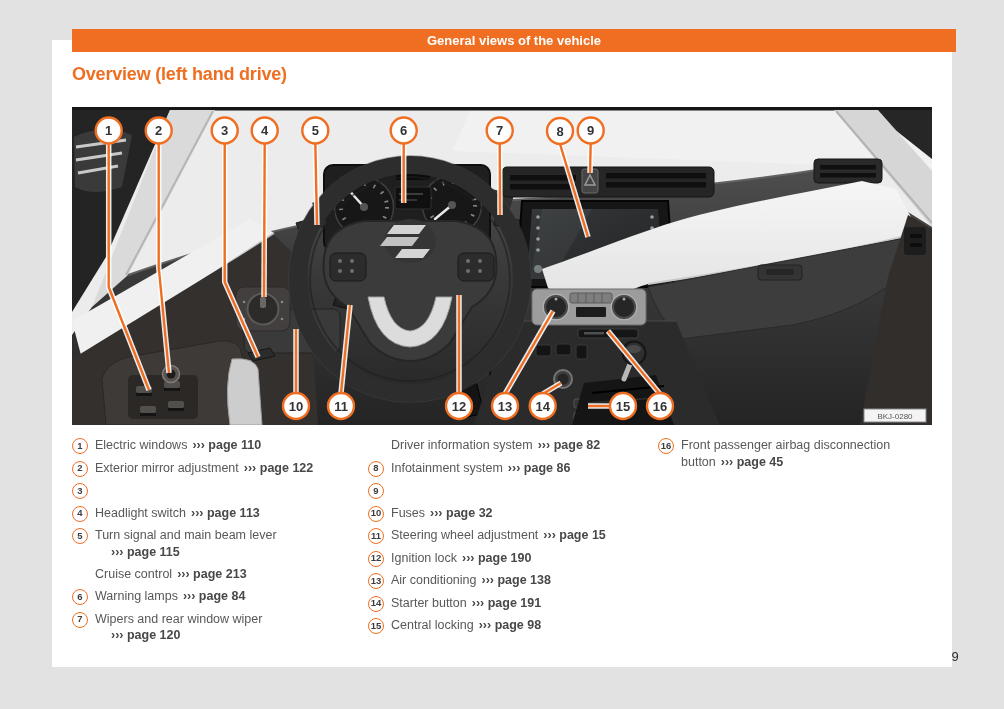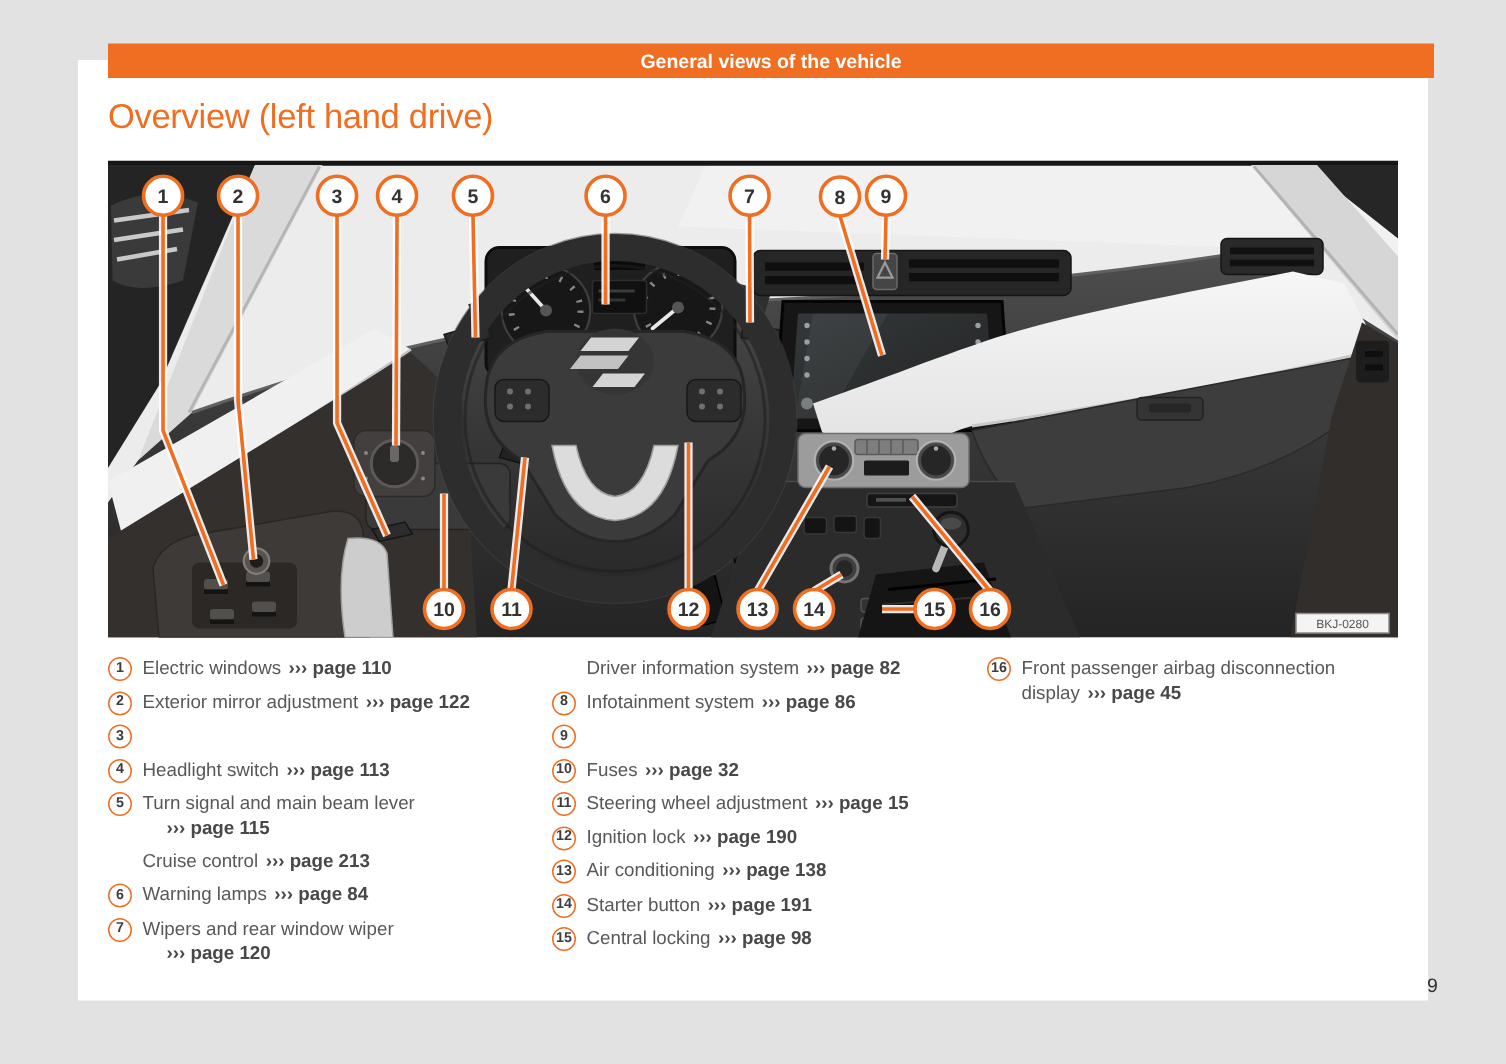--- a/index.html
+++ b/index.html
@@ -9,21 +9,21 @@
     font-family:"Liberation Sans",sans-serif;
   }
   .sheet{position:absolute;left:52px;top:40px;width:900px;height:627px;background:#ffffff;}
   .band{
     position:absolute;left:72px;top:29px;width:884px;height:23px;z-index:5;
     background:#ef6e21;color:#ffffff;font-size:13px;font-weight:bold;
     text-align:center;line-height:23px;
   }
   .title{
     position:absolute;left:72px;top:64px;z-index:5;
-    color:#ef6e21;font-size:23px;font-weight:normal;letter-spacing:-0.2px;
+    color:#ef6e21;font-size:18px;font-weight:bold;letter-spacing:-0.2px;
   }
   .fig{position:absolute;left:72px;top:107px;width:860px;height:318px;z-index:4;}
   .legend{position:absolute;left:0;top:437px;width:1004px;z-index:5;
     font-size:12.5px;color:#58585a;}
   .col{position:absolute;top:0;}
   .c1{left:72px;width:300px}
   .c2{left:368px;width:290px}
   .c3{left:658px;width:290px}
   .lrow{display:flex;margin-bottom:5.5px;line-height:16.6px;}
   .lnum{
@@ -497,18 +497,18 @@
         </span>
       <div class="ltxt"><span>Central locking</span><b class="ref">››› page 98</b></div>
     </div>
   </div>
 
   <div class="col c3">
     <div class="lrow">
       <span class="lnum">
           <span>16</span>
         </span>
-      <div class="ltxt"><span>Front passenger airbag disconnection</span><br><span>display</span><b class="ref">››› page 45</b></div>
+      <div class="ltxt"><span>Front passenger airbag disconnection</span><br><span>button</span><b class="ref">››› page 45</b></div>
     </div>
   </div>
 </div>
 
 <div class="pnum">9</div>
 
 </body></html>

